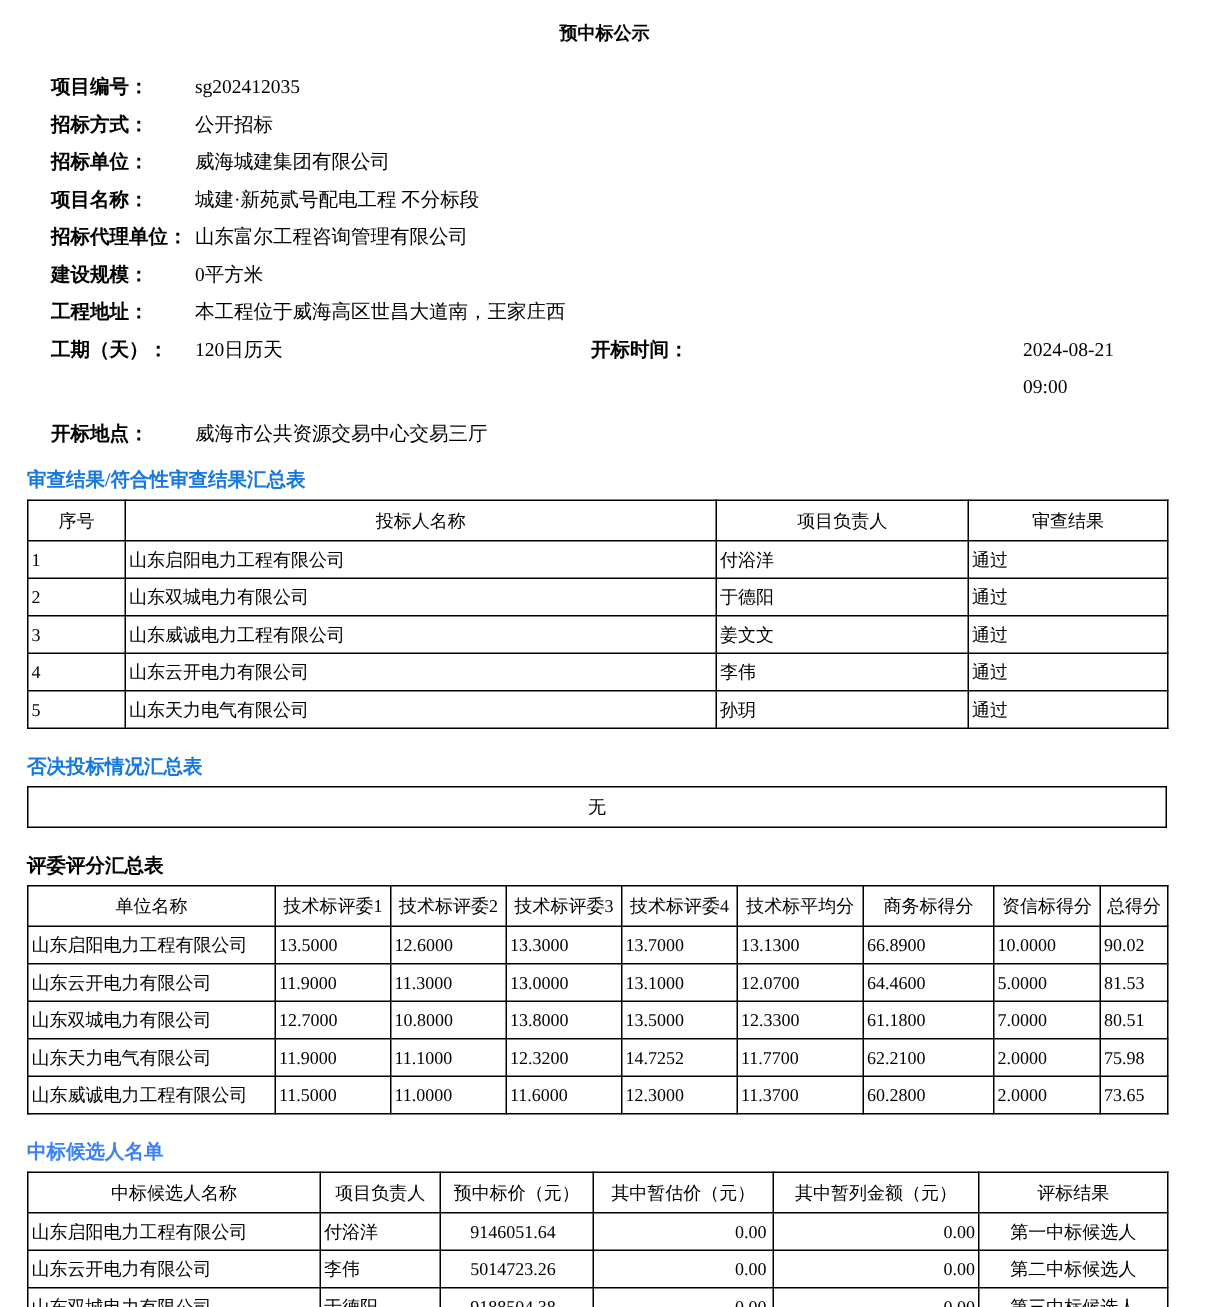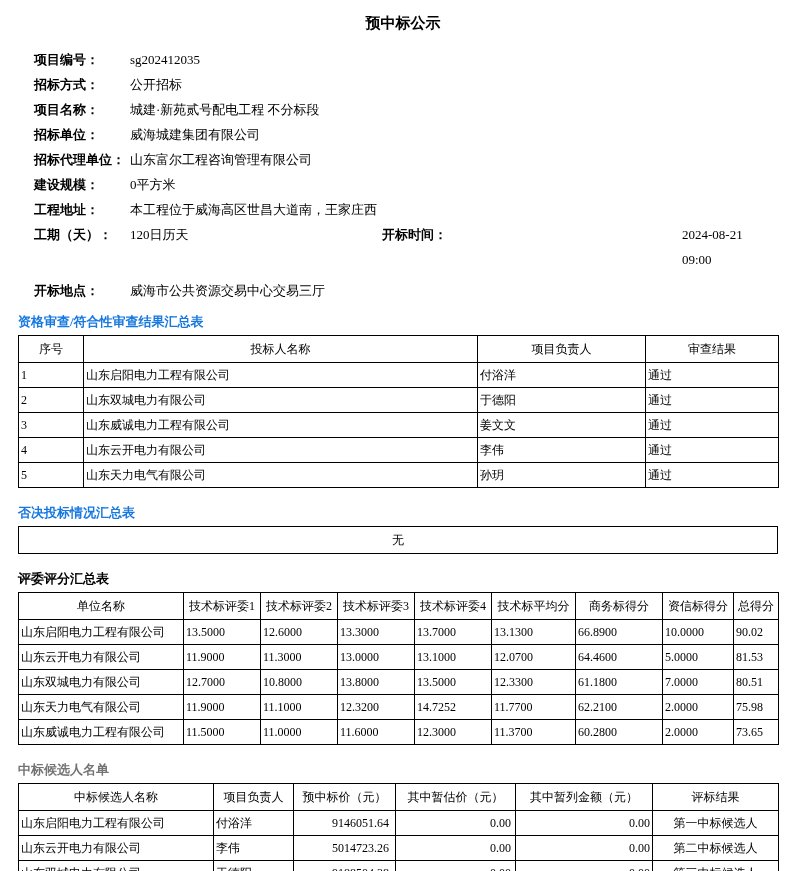--- a/index.html
+++ b/index.html
@@ -3,44 +3,44 @@
 <meta charset="utf-8">
 <style>
   * { box-sizing: border-box; }
   html,body { margin:0; padding:0; background:#fff; }
   body {
     width:806px; min-height:871px; color:#000;
     font-family:"Liberation Serif","DejaVu Serif",serif;
   }
   .page { padding:14px 18px 10px 18px; }
 
-  .doc-title { font-size:15px; font-weight:bold; text-align:center; margin:0 0 14px 0; }
+  .doc-title { font-size:12px; font-weight:bold; text-align:center; margin:0 0 14px 0; }
 
   
   .kv { position:relative; height:25px; line-height:25px; font-size:13px; white-space:nowrap; }
   .kv .lab  { position:absolute; left:16px;    font-weight:bold; }
   .kv .val  { position:absolute; left:112px; }
-  .kv .lab2 { position:absolute; left:364px; font-weight:bold; }
+  .kv .lab2 { position:absolute; left:376px; font-weight:bold; }
   .kv .val2 { position:absolute; left:664px; }
   .kv.place-row { margin-top:6px; }
 
   
   .sec-title { font-size:13px; font-weight:bold; margin:0 0 4px 0; }
   .sec { margin-top:16px; }
   .sec-first { margin-top:10px; }
 
   
   table { border-collapse:collapse; table-layout:fixed; width:760px; font-size:12px; }
   th, td { border:1px solid #000; height:25px; overflow:hidden; white-space:nowrap; vertical-align:middle; }
   th { font-weight:normal; text-align:center; height:27px; padding:0 1px; }
 
   .t-qual  td { text-align:left; padding:0 2px; }
   .t-score td { text-align:left; padding:0 2px; }
   .t-cand  td:nth-child(1), .t-cand td:nth-child(2) { text-align:left; padding:0 2px; }
-  .t-cand  td:nth-child(3) { text-align:right; padding-right:6px; }
+  .t-cand  td:nth-child(3) { text-align:center; padding-right:6px; }
   .t-cand  td:nth-child(4) { text-align:right; padding-right:4px; }
   .t-cand  td:nth-child(5) { text-align:right; padding-right:2px; }
   .t-cand  td:nth-child(6) { text-align:center;margin-left:22px; }
 
   .t-none { width:760px; }
   .t-none td { text-align:center; height:27px; }
 </style>
 </head>
 <body>
 
@@ -51,26 +51,26 @@
   <div>
     <div class="kv">
       <span class="lab">项目编号：</span>
       <span class="val">sg202412035</span>
     </div>
     <div class="kv">
       <span class="lab">招标方式：</span>
       <span class="val">公开招标</span>
     </div>
     <div class="kv">
+      <span class="lab">招标单位：</span>
+      <span class="val">威海城建集团有限公司</span>
+    </div>
+    <div class="kv">
       <span class="lab">项目名称：</span>
       <span class="val">城建·新苑贰号配电工程 不分标段</span>
-    </div>
-    <div class="kv">
-      <span class="lab">招标单位：</span>
-      <span class="val">威海城建集团有限公司</span>
     </div>
     <div class="kv">
       <span class="lab">招标代理单位：</span>
       <span class="val">山东富尔工程咨询管理有限公司</span>
     </div>
     <div class="kv">
       <span class="lab">建设规模：</span>
       <span class="val">0平方米</span>
     </div>
     <div class="kv">
@@ -86,21 +86,21 @@
     <div class="kv">
       <span class="val2">09:00</span>
     </div>
     <div class="kv place-row">
       <span class="lab">开标地点：</span>
       <span class="val">威海市公共资源交易中心交易三厅</span>
     </div>
   </div>
 
   <div class="sec sec-first">
-    <div class="sec-title" style="color: rgb(23, 121, 224);">资格审查/符合性审查结果汇总表</div>
+    <div class="sec-title" style="color: rgb(23, 121, 224);">审查结果/符合性审查结果汇总表</div>
     <table class="t-qual">
         <colgroup>
           <col style="width: 65px;">
           <col style="width: 394px;">
           <col style="width: 168px;">
           <col style="width: 133px;">
         </colgroup>
         <thead>
           <tr>
             <th>序号</th>
@@ -236,21 +236,21 @@
             <td>11.3700</td>
             <td>60.2800</td>
             <td>2.0000</td>
             <td>73.65</td>
           </tr>
         </tbody>
       </table>
   </div>
 
   <div class="sec">
-    <div class="sec-title" style="color: #737373;">中标候选人名单</div>
+    <div class="sec-title" style="color: #3b82f6;">中标候选人名单</div>
     <table class="t-cand">
         <colgroup>
           <col style="width: 195px;">
           <col style="width: 80px;">
           <col style="width: 102px;">
           <col style="width: 120px;">
           <col style="width: 137px;">
           <col style="width: 126px;">
         </colgroup>
         <thead>

